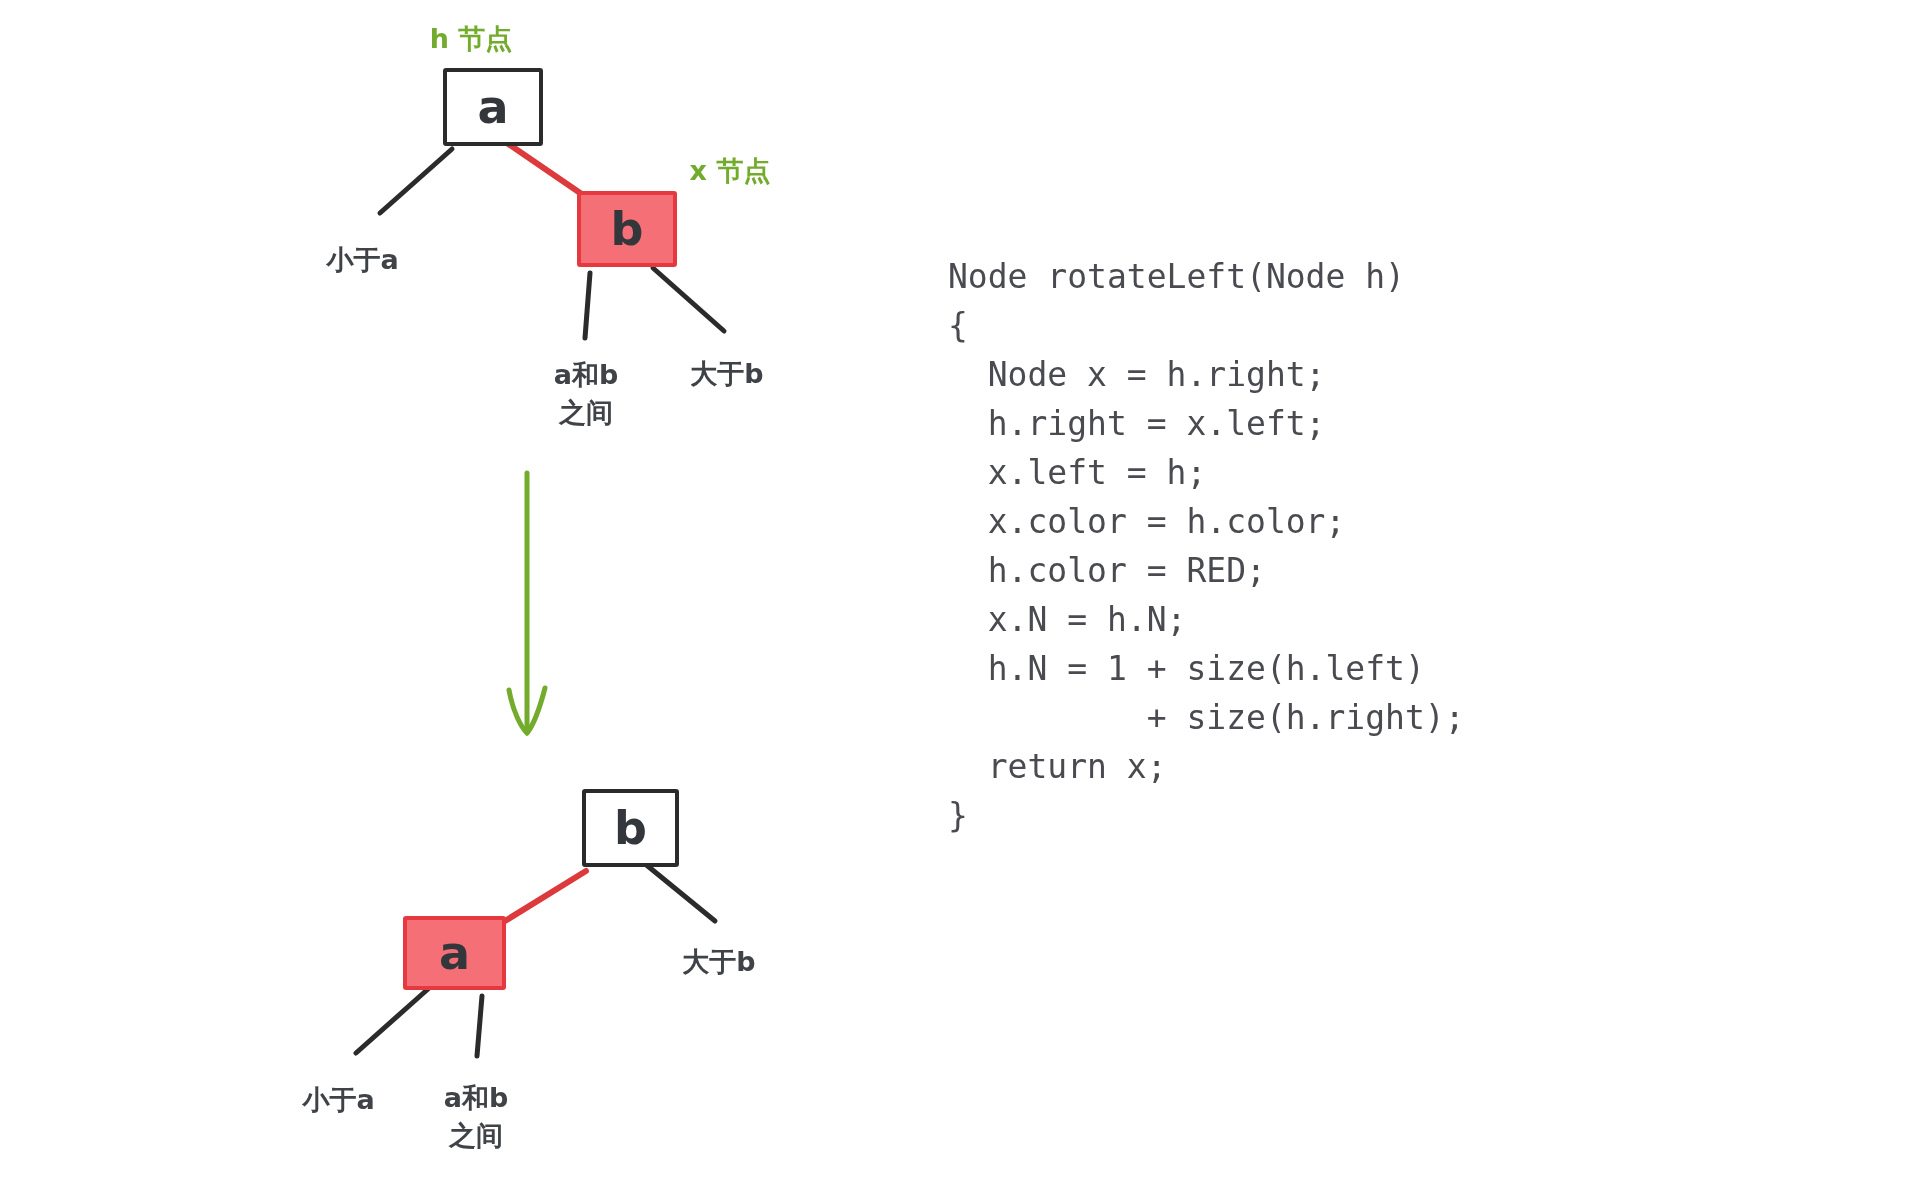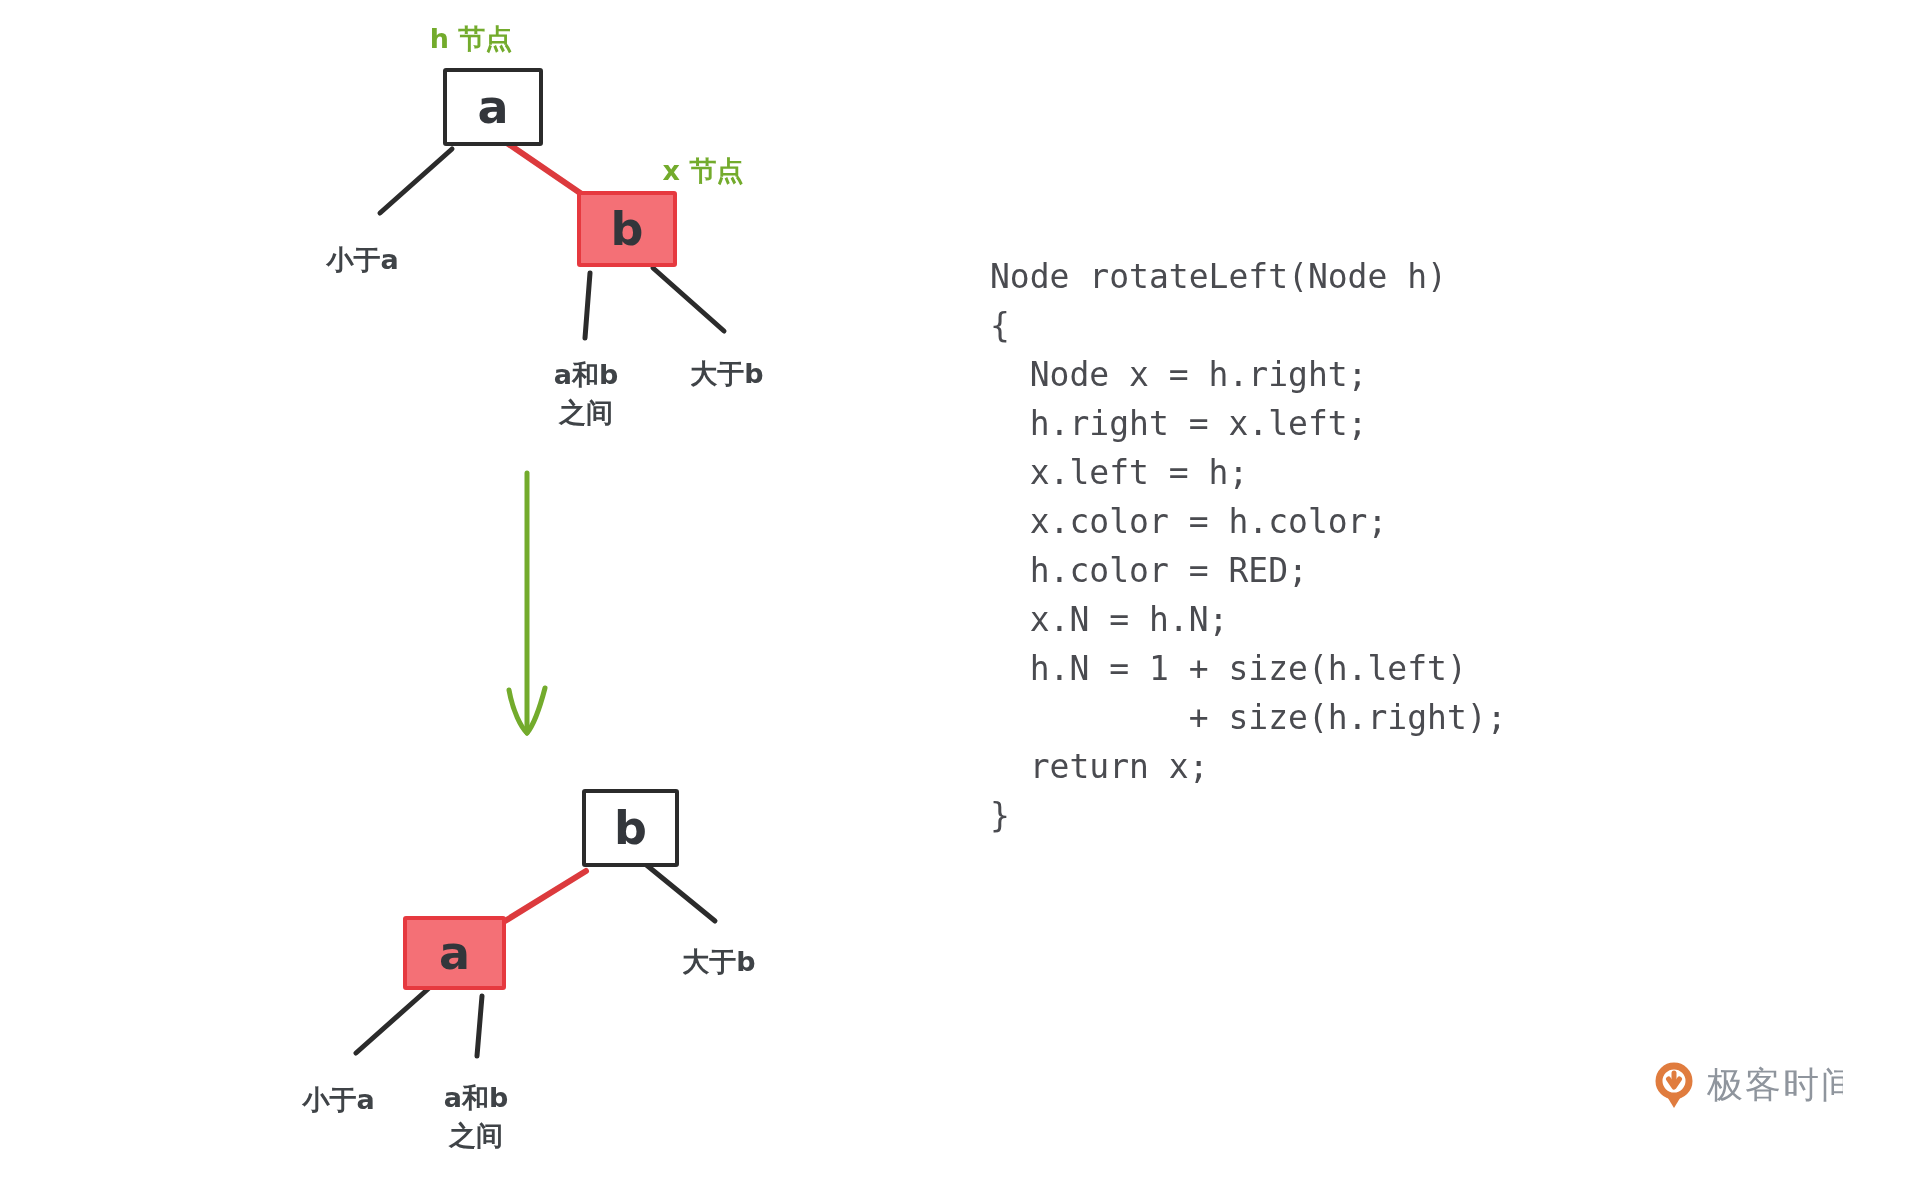--- a/index.html
+++ b/index.html
@@ -15,21 +15,21 @@
   .stroke-red{stroke:var(--red-edge,#dc3a3d)}
   .stroke-green{stroke:var(--green,#73ab2c)}
   .node{position:absolute;display:flex;align-items:center;justify-content:center;
         box-sizing:border-box;border-radius:3px;font-weight:700;font-size:46px;color:#33363b}
   .node-white{background:#fff;border:4px solid var(--ink,#2b2b2b)}
   .node-red{background:var(--red-node-fill,#f47076);border:4px solid var(--red-node-border,#e6393f)}
   .lbl{position:absolute;color:var(--label-text,#3f4347);font-size:27px;line-height:38px;
        text-align:center;font-weight:700;white-space:nowrap}
   .lbl-green{color:var(--green,#73ab2c);font-weight:700}
   .lbl-2line{white-space:normal}
-  .code{position:absolute;left:990px;top:252px;font-family:"DejaVu Sans Mono",monospace;
+  .code{position:absolute;left:948px;top:252px;font-family:"DejaVu Sans Mono",monospace;
         font-size:33px;line-height:49px;color:var(--code-text,#4a4b50);white-space:pre;font-weight:500}
   .logo{position:absolute;left:1650px;top:1060px;display:flex;align-items:center;gap:9px}
   .logo-text{font-size:36px;color:var(--logo-gray,#8f959d);letter-spacing:2px;font-weight:500;white-space:nowrap}
 </style>
 </head>
 <body>
 
 <div class="canvas">
 
   <svg class="svg-layer" viewBox="0 0 1920 1178" width="1920" height="1178">
@@ -46,21 +46,21 @@
     <path class="stroke-red" d="M586 871 L505 921" stroke-width="6" stroke-linecap="round" fill="none"></path>
     <path class="stroke-ink" d="M644 863 L715 921" stroke-width="5" stroke-linecap="round" fill="none"></path>
     <path class="stroke-ink" d="M428 989 L356 1053" stroke-width="5" stroke-linecap="round" fill="none"></path>
     <path class="stroke-ink" d="M482 996 L477 1056" stroke-width="5" stroke-linecap="round" fill="none"></path>
   </svg>
 
   <div class="lbl lbl-green" style="left:406px;top:20px;width:130px">h 节点</div>
   <div class="node node-white" style="left:443px;top:68px;width:100px;height:78px">
     <span>a</span>
   </div>
-  <div class="lbl lbl-green" style="left:633px;top:152px;width:140px">x 节点</div>
+  <div class="lbl lbl-green" style="left:660px;top:152px;width:140px">x 节点</div>
   <div class="node node-red" style="left:577px;top:191px;width:100px;height:76px">
     <span>b</span>
   </div>
   <div class="lbl" style="left:300px;top:241px;width:125px">小于a</div>
   <div class="lbl lbl-2line" style="left:526px;top:356px;width:120px">
     <div>a和b</div>
     <div>之间</div>
   </div>
   <div class="lbl" style="left:663px;top:355px;width:128px">大于b</div>
 
@@ -72,23 +72,14 @@
   </div>
   <div class="lbl" style="left:655px;top:943px;width:128px">大于b</div>
   <div class="lbl" style="left:276px;top:1081px;width:125px">小于a</div>
   <div class="lbl lbl-2line" style="left:416px;top:1079px;width:120px">
     <div>a和b</div>
     <div>之间</div>
   </div>
 
   <div class="code"><div class="code-line">Node rotateLeft(Node h)</div><div class="code-line">{</div><div class="code-line">  Node x = h.right;</div><div class="code-line">  h.right = x.left;</div><div class="code-line">  x.left = h;</div><div class="code-line">  x.color = h.color;</div><div class="code-line">  h.color = RED;</div><div class="code-line">  x.N = h.N;</div><div class="code-line">  h.N = 1 + size(h.left)</div><div class="code-line">          + size(h.right);</div><div class="code-line">  return x;</div><div class="code-line">}</div></div>
 
-  <div class="logo">
-    <svg width="48" height="50" viewBox="0 0 48 50">
-      <path d="M13 30 L35 30 L24 48 Z" fill="var(--logo-orange,#e07c3e)"></path>
-      <circle cx="24" cy="21" r="15" fill="#ffffff" stroke="var(--logo-orange,#e07c3e)" stroke-width="7"></circle>
-      <path d="M24 13 L24 24" stroke="var(--logo-orange,#e07c3e)" stroke-width="5" stroke-linecap="round" fill="none"></path>
-      <path d="M18.5 19 L24 27 L29.5 19" stroke="var(--logo-orange,#e07c3e)" stroke-width="5" stroke-linecap="round" stroke-linejoin="round" fill="none"></path>
-    </svg>
-    <span class="logo-text">极客时间</span>
-  </div>
 
 </div>
 
 </body></html>

